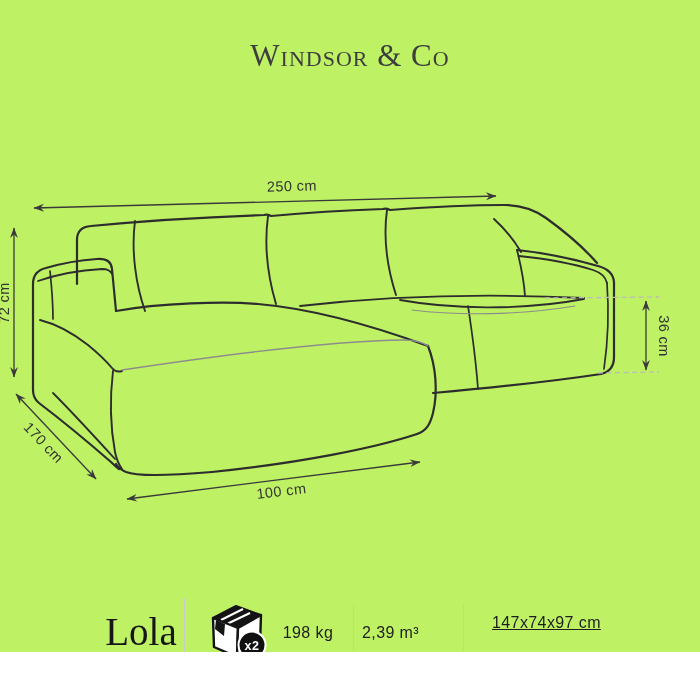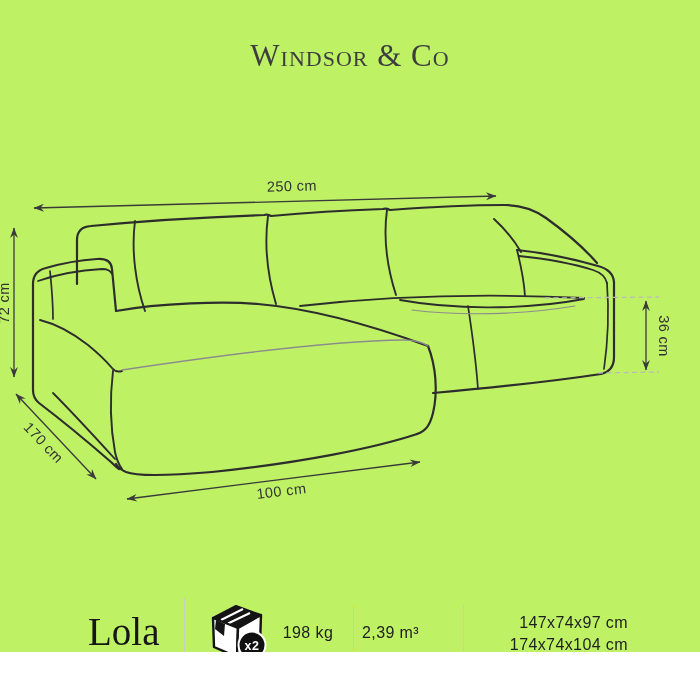--- a/index.html
+++ b/index.html
@@ -2,30 +2,30 @@
 <html><head>
 <meta charset="utf-8">
 <style>
   html,body{margin:0;padding:0;background:#ffffff;}
   #stage{position:relative;width:700px;height:652px;background:#bef264;overflow:hidden;
          font-family:"Liberation Sans",sans-serif;}
   #diagram{position:absolute;left:0;top:0;width:700px;height:700px;}
   .brand{position:absolute;left:0;right:0;top:38px;text-align:center;
          font-family:"Liberation Serif",serif;font-variant:small-caps;
          font-size:31px;letter-spacing:1px;color:#3e3e3e;}
-  .product-name{position:absolute;left:88px;top:609px;width:106px;
+  .product-name{position:absolute;left:88px;top:609px;width:106px;text-align:center;
          font-family:"Liberation Serif",serif;font-size:39px;color:#161616;}
   .vdiv{position:absolute;width:1px;background:#cbcbcb;}
   .vdiv.d1{left:184px;top:598px;height:94px;}
   .vdiv.d2{left:353px;top:604px;height:52px;}
   .vdiv.d3{left:463px;top:604px;height:52px;}
   .spec{position:absolute;color:#1e1e1e;font-size:16px;letter-spacing:.4px;}
   .spec.weight{left:266px;top:624px;width:84px;text-align:center;}
   .spec.volume{left:362px;top:624px;width:96px;text-align:left;}
-  .spec.boxes{left:468px;top:612px;width:160px;text-align:right;line-height:22px;}
+  .spec.boxes{left:492px;top:612px;width:160px;text-align:left;line-height:22px;text-decoration:underline;}
   svg text{font-family:"Liberation Sans",sans-serif;}
   .dimlabel{font-size:14.5px;fill:#333;letter-spacing:.4px;}
   .badge-label{font-size:12.5px;fill:#fff;letter-spacing:.5px;font-weight:bold;}
 </style>
 </head>
 <body>
 
 <div id="stage">
 
   <div class="brand">Windsor &amp; Co</div>
@@ -105,16 +105,15 @@
   </svg>
 
   <div class="product-name">Lola</div>
   <div class="vdiv d1"></div>
   <div class="vdiv d2"></div>
   <div class="vdiv d3"></div>
   <div class="spec weight">198 kg</div>
   <div class="spec volume">2,39 m³</div>
   <div class="spec boxes">
     <div>147x74x97 cm</div>
-    <div>174x74x104 cm</div>
   </div>
 
 </div>
 
 </body></html>

